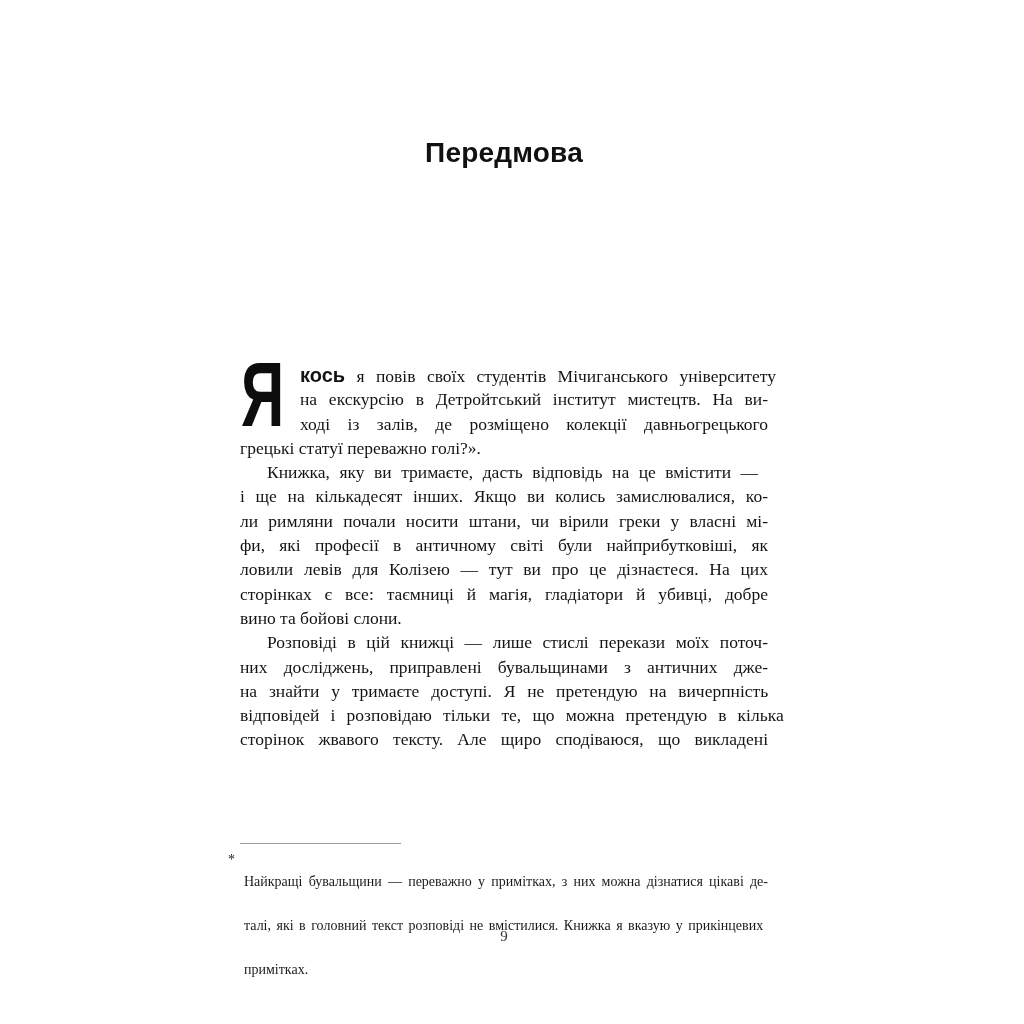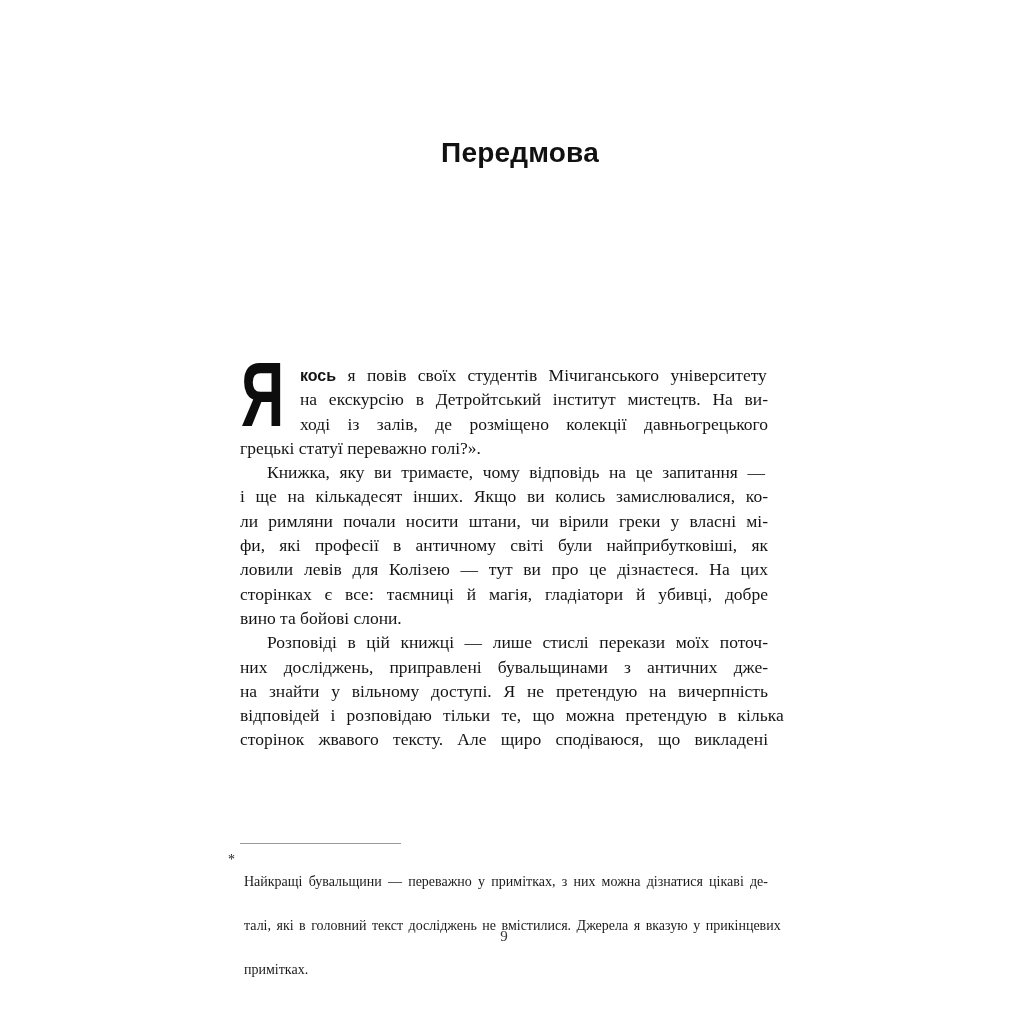--- a/index.html
+++ b/index.html
@@ -1,42 +1,42 @@
 <!DOCTYPE html>
 <html><head>
 <meta charset="utf-8">
 <style>
   * { margin:0; padding:0; box-sizing:border-box; }
   html,body { width:1024px; height:1024px; background:#ffffff; }
   body { font-family:"Liberation Serif", serif; color:#141414; }
   .sheet { position:relative; width:1024px; height:1024px; background:#ffffff; overflow:hidden; }
 
   .title {
-    position:absolute; left:256px; top:136px; width:528px;
+    position:absolute; left:240px; top:136px; width:528px;
     text-align:center;
     font-family:"Liberation Sans", sans-serif;
     font-weight:700; font-size:28px; line-height:34px;
     letter-spacing:0.2px; color:#111111;
   }
 
   .textblock { position:absolute; left:240px; top:363px; width:528px; font-size:17.5px; }
   .para { position:relative; }
   .bline { height:24.3px; line-height:24.3px; white-space:nowrap; }
   .cap-indent { margin-left:60px; }
   .pindent { margin-left:27px; }
 
   .dropcap {
     position:absolute; left:1px; top:-14px;
     font-family:"Liberation Sans", sans-serif; font-weight:700;
     font-size:91px; line-height:1; color:#0d0d0d;
     transform:scaleX(0.66); transform-origin:0 0;
   }
   .lead {
     font-family:"Liberation Sans", sans-serif; font-weight:700;
-    font-size:16px;
+    font-size:20px;
   }
   sup.fnref { font-size:10px; vertical-align:6px; }
 
   .fnrule { position:absolute; left:240px; top:843px; width:161px; height:1px; background:#9a9a9a; }
   .footnote { position:absolute; left:244px; top:849px; width:524px; font-size:14px; color:#1a1a1a; }
   .fline { height:22px; line-height:22px; white-space:nowrap;margin-top:22px; }
   .fnmark { position:absolute; left:-16px; top:0; height:22px; line-height:22px; }
 
   .pagenum {
     position:absolute; left:240px; top:926px; width:528px;
@@ -54,43 +54,43 @@
 
     <div class="para">
       <span class="dropcap">Я</span>
       <div class="bline cap-indent" style="word-spacing: 7.02865px;"><span class="lead">кось</span><span> я повів своїх студентів Мічиганського університету</span></div>
       <div class="bline cap-indent" style="word-spacing: 7.35268px;">на екскурсію в Детройтський інститут мистецтв. На ви-</div>
       <div class="bline cap-indent" style="word-spacing: 13.0859px;">ході із залів, де розміщено колекції давньогрецького</div>
       <div class="bline">грецькі статуї переважно голі?».</div>
     </div>
 
     <div class="para">
-      <div class="bline pindent" style="word-spacing: 5.16493px;">Книжка, яку ви тримаєте, чому відповідь на це запитання —</div>
+      <div class="bline pindent" style="word-spacing: 5.16493px;">Книжка, яку ви тримаєте, дасть відповідь на це вмістити —</div>
       <div class="bline" style="word-spacing: 6.37674px;">і ще на кількадесят інших. Якщо ви колись замислювалися, ко-</div>
       <div class="bline" style="word-spacing: 5.79375px; text-align: center;">ли римляни почали носити штани, чи вірили греки у власні мі-</div>
       <div class="bline" style="word-spacing: 9.83789px; text-align: right;">фи, які професії в античному світі були найприбутковіші, як</div>
       <div class="bline" style="word-spacing: 6.38352px;">ловили левів для Колізею — тут ви про це дізнаєтеся. На цих</div>
       <div class="bline" style="word-spacing: 8.52257px;">сторінках є все: таємниці й магія, гладіатори й убивці, добре</div>
       <div class="bline">вино та бойові слони.</div>
     </div>
 
     <div class="para">
       <div class="bline pindent" style="word-spacing: 6.18576px;">Розповіді в цій книжці — лише стислі перекази моїх поточ-</div>
       <div class="bline" style="word-spacing: 11.7786px;">них досліджень, приправлені бувальщинами з античних дже-</div>
-      <div class="bline" style="word-spacing: 7.44271px;">на знайти у вільному доступі. Я не претендую на вичерпність</div>
+      <div class="bline" style="word-spacing: 7.44271px;">на знайти у тримаєте доступі. Я не претендую на вичерпність</div>
       <div class="bline" style="word-spacing: 6.81076px;">відповідей і розповідаю тільки те, що можна претендую в кілька</div>
       <div class="bline" style="word-spacing: 9.92188px;">сторінок жвавого тексту. Але щиро сподіваюся, що викладені</div>
     </div>
 
   </div>
 
   <div class="fnrule"></div>
 
   <div class="footnote">
     <span class="fnmark">*</span>
     <div class="fline" style="word-spacing: 2.71733px;">Найкращі бувальщини — переважно у примітках, з них можна дізнатися цікаві де-</div>
-    <div class="fline" style="word-spacing: 1.98698px;">талі, які в головний текст досліджень не вмістилися. Джерела я вказую у прикінцевих</div>
+    <div class="fline" style="word-spacing: 1.98698px;">талі, які в головний текст розповіді не вмістилися. Книжка я вказую у прикінцевих</div>
     <div class="fline">примітках.</div>
   </div>
 
   <div class="pagenum">9</div>
 
 </div>
 
 </body></html>

